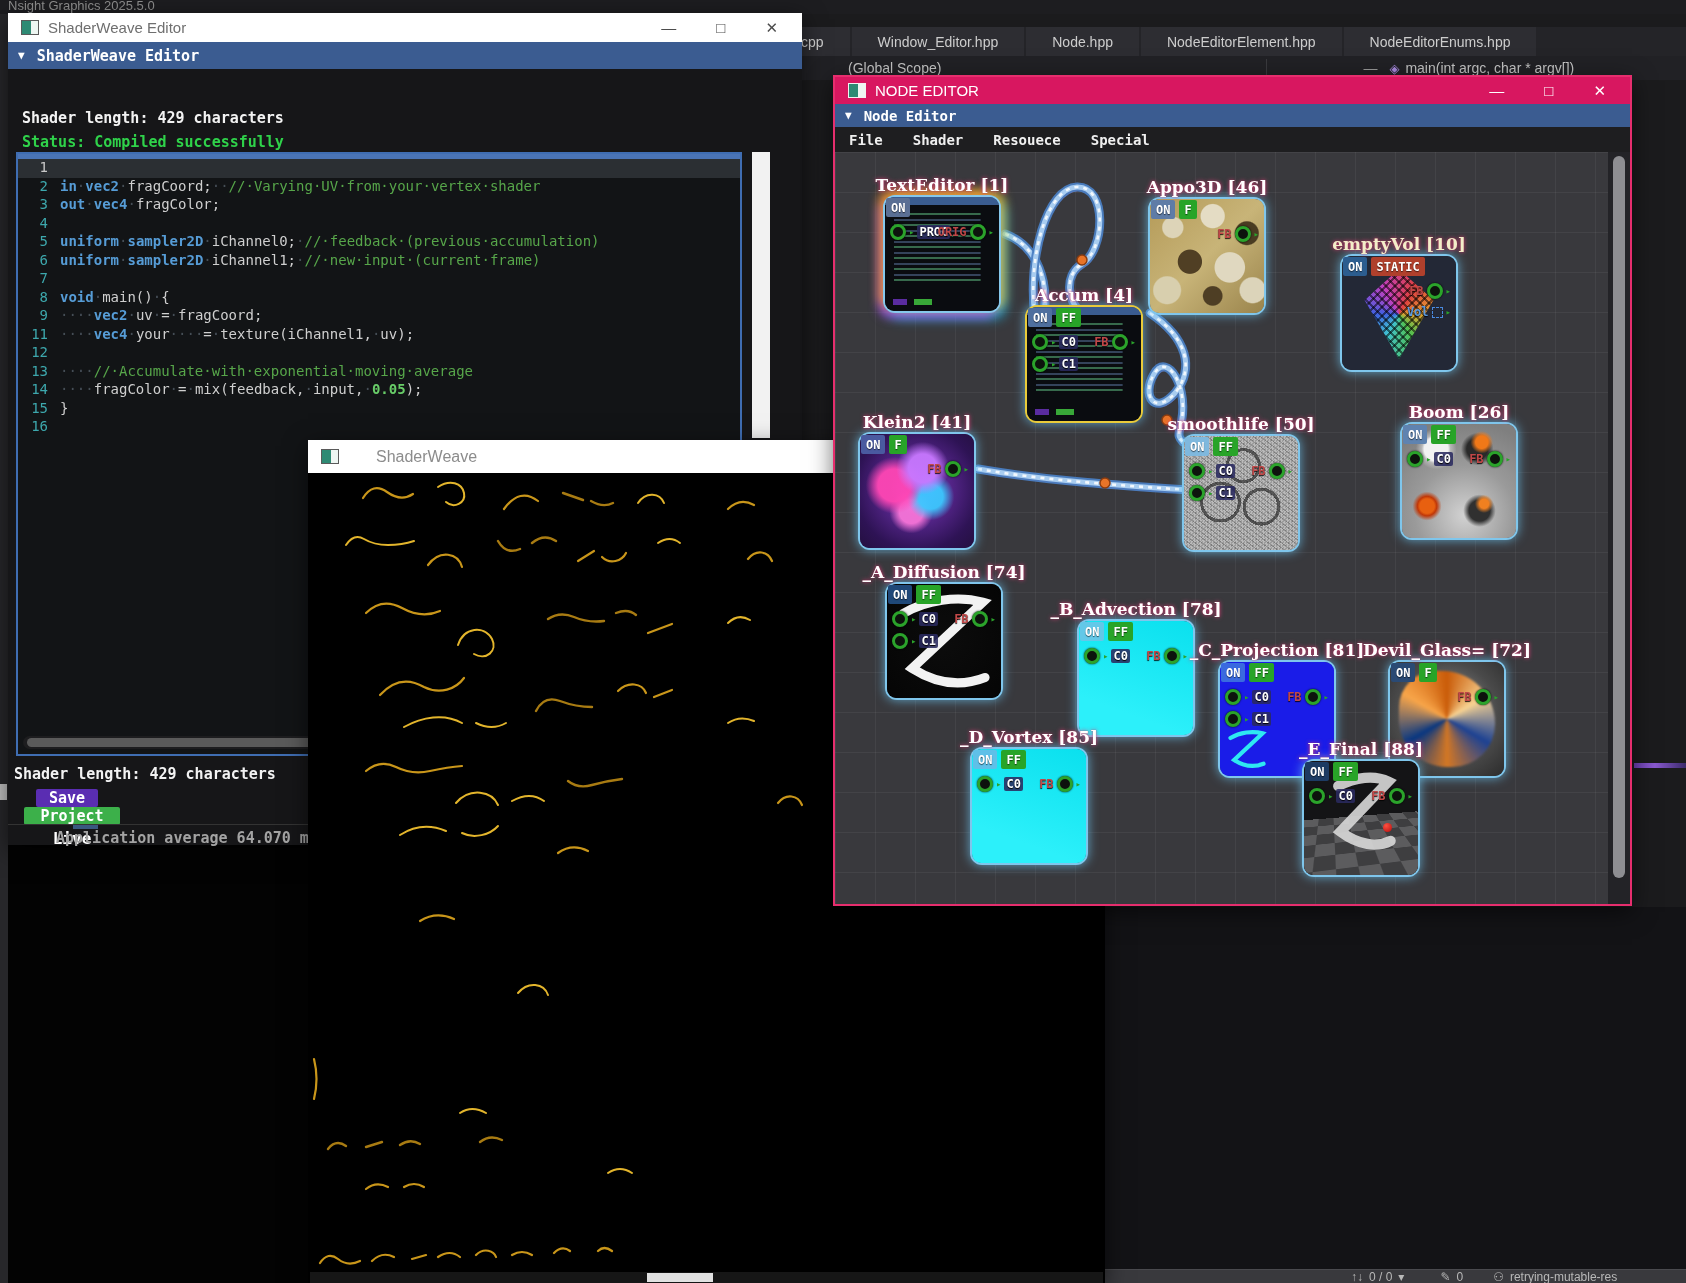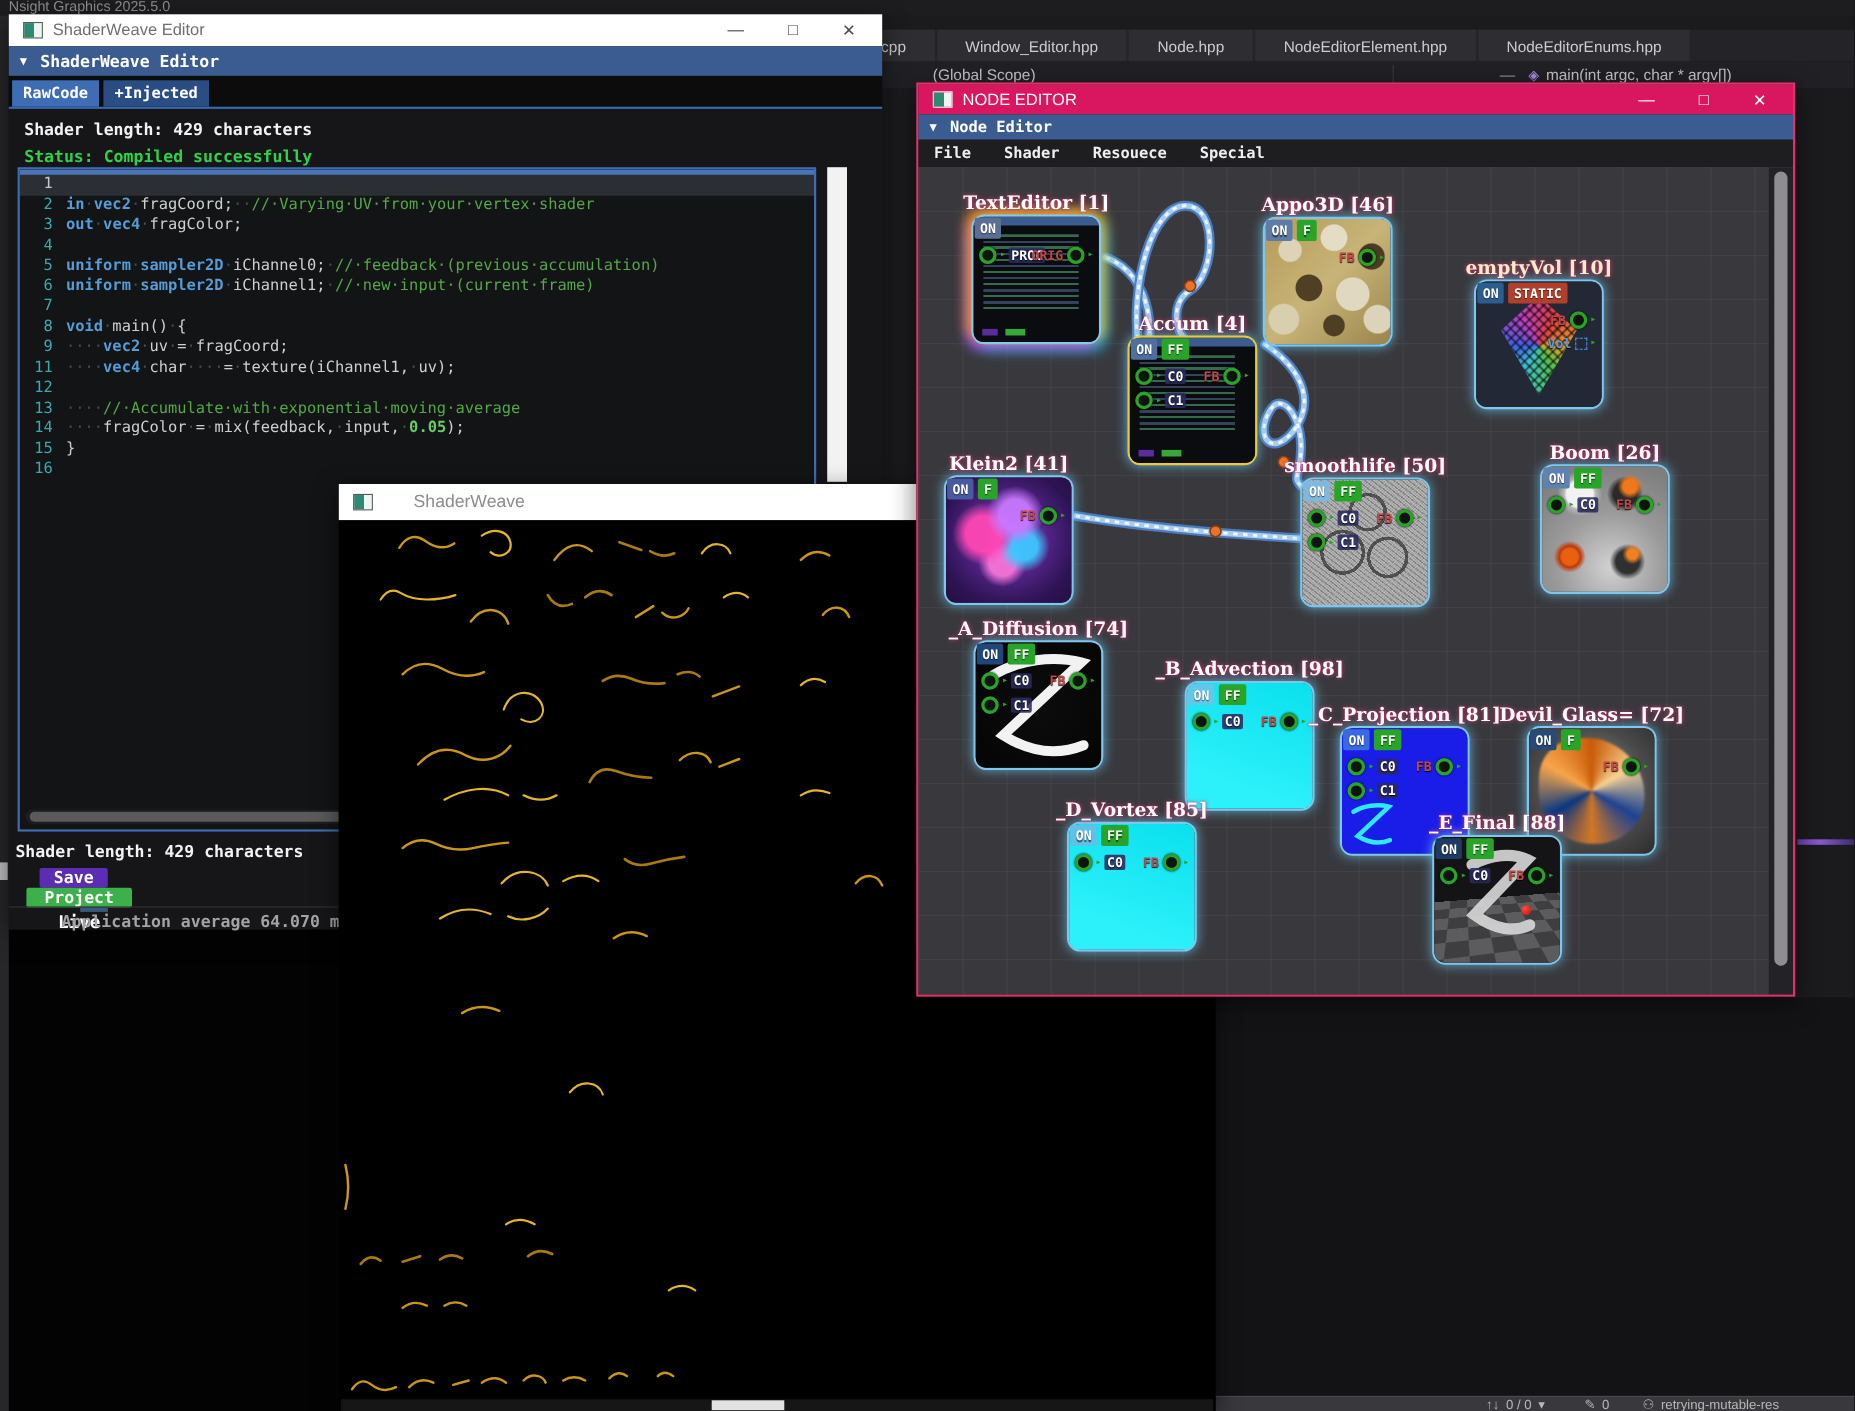--- a/index.html
+++ b/index.html
@@ -250,39 +250,35 @@
       <span class="wctl">
         <span>—</span>
         <span>□</span>
         <span>✕</span>
       </span>
     </div>
     <div class="blue-header">
       <span class="tri">▼</span>
       <span>ShaderWeave Editor</span>
     </div>
-    <div class="tabrow">
-      <span class="etab active">RawCode</span>
-      <span class="etab idle">+Injected</span>
-    </div>
     <div class="lenline">Shader length: 429 characters</div>
     <div class="statusline">Status: Compiled successfully</div>
     <div class="codebox">
       <div class="code-topstrip"></div>
       <div>
           <div class="crow cur"><span class="lnum">1</span><span class="ltext"></span></div>
           <div class="crow"><span class="lnum">2</span><span class="ltext"><span class="tk-k">in</span><span class="tk-w">·</span><span class="tk-k">vec2</span><span class="tk-w">·</span><span class="tk-v">fragCoord;</span><span class="tk-w">··</span><span class="tk-c">//·Varying·UV·from·your·vertex·shader</span></span></div>
           <div class="crow"><span class="lnum">3</span><span class="ltext"><span class="tk-k">out</span><span class="tk-w">·</span><span class="tk-k">vec4</span><span class="tk-w">·</span><span class="tk-v">fragColor;</span></span></div>
           <div class="crow"><span class="lnum">4</span><span class="ltext"></span></div>
           <div class="crow"><span class="lnum">5</span><span class="ltext"><span class="tk-k">uniform</span><span class="tk-w">·</span><span class="tk-k">sampler2D</span><span class="tk-w">·</span><span class="tk-v">iChannel0;</span><span class="tk-w">·</span><span class="tk-c">//·feedback·(previous·accumulation)</span></span></div>
           <div class="crow"><span class="lnum">6</span><span class="ltext"><span class="tk-k">uniform</span><span class="tk-w">·</span><span class="tk-k">sampler2D</span><span class="tk-w">·</span><span class="tk-v">iChannel1;</span><span class="tk-w">·</span><span class="tk-c">//·new·input·(current·frame)</span></span></div>
           <div class="crow"><span class="lnum">7</span><span class="ltext"></span></div>
           <div class="crow"><span class="lnum">8</span><span class="ltext"><span class="tk-k">void</span><span class="tk-w">·</span><span class="tk-v">main()</span><span class="tk-w">·</span><span class="tk-v">{</span></span></div>
           <div class="crow"><span class="lnum">9</span><span class="ltext"><span class="tk-w">····</span><span class="tk-k">vec2</span><span class="tk-w">·</span><span class="tk-v">uv</span><span class="tk-w">·</span><span class="tk-o">=</span><span class="tk-w">·</span><span class="tk-v">fragCoord;</span></span></div>
-          <div class="crow"><span class="lnum">11</span><span class="ltext"><span class="tk-w">····</span><span class="tk-k">vec4</span><span class="tk-w">·</span><span class="tk-v">char</span><span class="tk-w">····</span><span class="tk-o">=</span><span class="tk-w">·</span><span class="tk-v">texture(iChannel1,</span><span class="tk-w">·</span><span class="tk-v">uv);</span></span></div>
+          <div class="crow"><span class="lnum">11</span><span class="ltext"><span class="tk-w">····</span><span class="tk-k">vec4</span><span class="tk-w">·</span><span class="tk-v">your</span><span class="tk-w">····</span><span class="tk-o">=</span><span class="tk-w">·</span><span class="tk-v">texture(iChannel1,</span><span class="tk-w">·</span><span class="tk-v">uv);</span></span></div>
           <div class="crow"><span class="lnum">12</span><span class="ltext"></span></div>
           <div class="crow"><span class="lnum">13</span><span class="ltext"><span class="tk-w">····</span><span class="tk-c">//·Accumulate·with·exponential·moving·average</span></span></div>
           <div class="crow"><span class="lnum">14</span><span class="ltext"><span class="tk-w">····</span><span class="tk-v">fragColor</span><span class="tk-w">·</span><span class="tk-o">=</span><span class="tk-w">·</span><span class="tk-v">mix(feedback,</span><span class="tk-w">·</span><span class="tk-v">input,</span><span class="tk-w">·</span><span class="tk-n">0.05</span><span class="tk-v">);</span></span></div>
           <div class="crow"><span class="lnum">15</span><span class="ltext"><span class="tk-v">}</span></span></div>
           <div class="crow"><span class="lnum">16</span><span class="ltext"></span></div>
         </div>
       <div class="hscroll">
         <div class="hthumb"></div>
       </div>
     </div>
@@ -540,21 +536,21 @@
             <span class="lbl-pill">C1</span>
           </div>
           <div class="port out" style="top: 27px;">
             <span class="lbl-red">FB</span>
             <span class="ring"></span>
             <span class="parrow">▸</span>
           </div>
         </div>
         <div class="node b-blue" style="left: 242px; top: 467px;">
           <div class="th th-cyan"></div>
-          <div class="ntitle">_B_Advection [98]</div>
+          <div class="ntitle">_B_Advection [78]</div>
           <div class="badges">
             <span class="badge" style="background: rgb(99, 200, 232);">ON</span>
             <span class="badge" style="background: rgb(40, 164, 40);">FF</span>
           </div>
           <div class="port in" style="top: 27px;">
             <span class="ring"></span>
             <span class="parrow">▸</span>
             <span class="lbl-pill">C0</span>
           </div>
           <div class="port out" style="top: 27px;">

